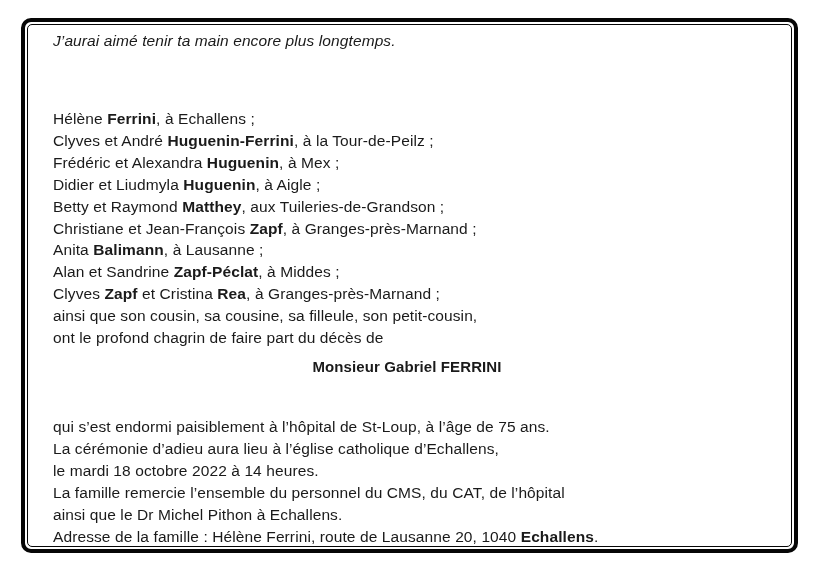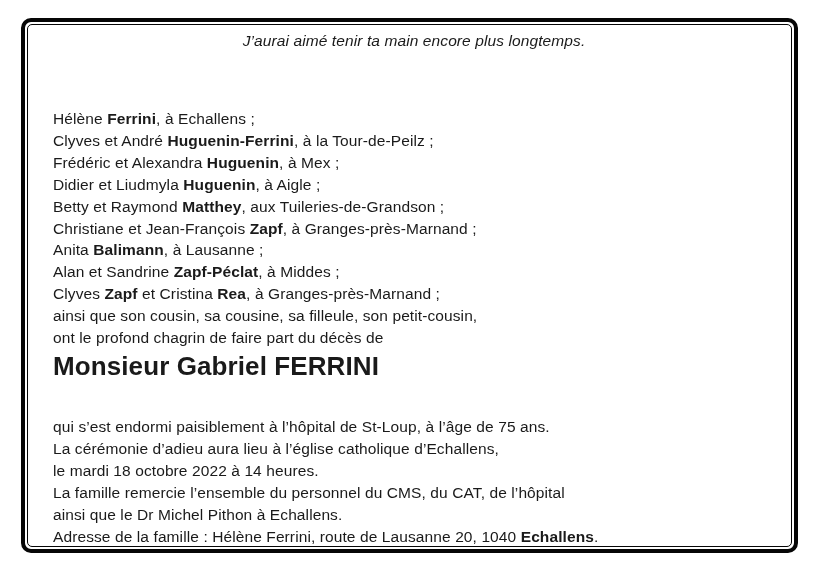--- a/index.html
+++ b/index.html
@@ -35,35 +35,35 @@
   .content {
     position: absolute;
     inset: 0;
     box-sizing: border-box;
     padding: 5px 16px 0 25px;
     font-size: 15.5px;
     line-height: 21.9px;
     letter-spacing: 0.1px;
   }
   .epigraph {
-    text-align: center;
+    text-align: left;
     font-style: italic;
     line-height: 22px;
     margin-top: 0;
   }
   .family-list {
     margin-top: 56px;
   }
   .bold {
     font-weight: bold;
   }
   .deceased-title {
-    text-align: left;
+    text-align: center;
     font-weight: bold;
-    font-size: 26px;
+    font-size: 15px;
     line-height: 27px;
     margin-top: 4px;
     margin-right: 14px;
   }
   .announcement {
     margin-top: 36px;
   }
   .text-line {
     white-space: nowrap;
   }

